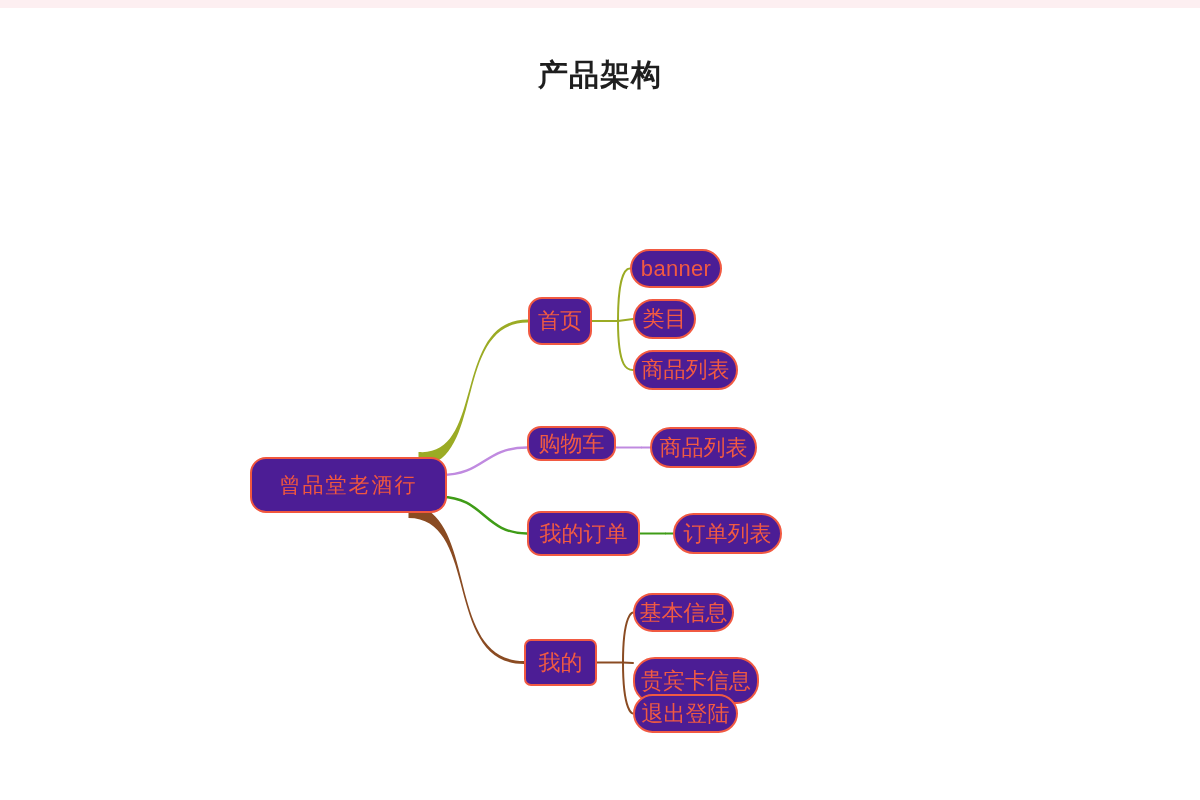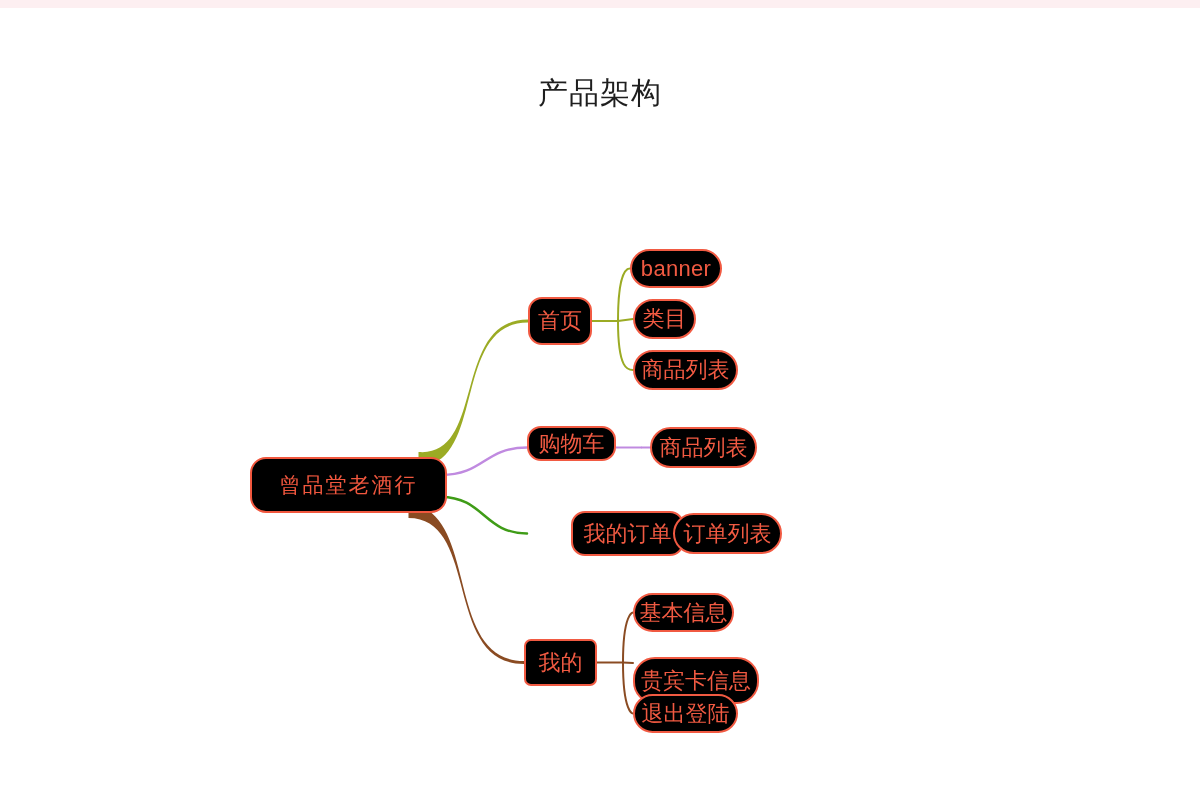--- a/index.html
+++ b/index.html
@@ -59,23 +59,22 @@
     position: relative;
     z-index: 2;
     font-size: 58px;
     font-weight: 700;
     letter-spacing: -1px;
     color: #2b2b2b;
     font-family: "DejaVu Sans", "Liberation Sans", sans-serif;
     white-space: nowrap;
   }
   #page-subtitle {
-    margin-top: 18px;
     font-size: 30px;
-    font-weight: 400;
+    font-weight: 700;
     color: #1e1e1e;
     letter-spacing: 1px;
     font-family: "DejaVu Sans", "Liberation Sans", sans-serif;
   }
 
   
   #mindmap {
     position: absolute;
     left: 0;
     top: 0;
@@ -90,21 +89,21 @@
     pointer-events: none;
   }
 
   .node {
     position: absolute;
     box-sizing: border-box;
     display: flex;
     align-items: center;
     justify-content: center;
     border: 2px solid #f15a42;
-    background: #000000;
+    background: #4c1d95;
     color: #f15a42;
     font-family: "DejaVu Sans", "Liberation Sans", sans-serif;
     white-space: nowrap;
     z-index: 5;
   }
   .node.root {
     border-width: 2.5px;
     border-radius: 16px;
     font-size: 21px;
     letter-spacing: 2px;
@@ -177,21 +176,21 @@
       </div>
       <div class="node leaf" style="left: 633px; top: 350px; width: 105px; height: 40px;">
         <span>商品列表</span>
       </div>
       <div class="node branch" style="left: 527px; top: 426px; width: 89px; height: 35px;">
         <span>购物车</span>
       </div>
       <div class="node leaf" style="left: 650px; top: 427px; width: 107px; height: 41px;">
         <span>商品列表</span>
       </div>
-      <div class="node branch" style="left: 527px; top: 511px; width: 113px; height: 45px; margin-left: 44px;">
+      <div class="node branch" style="left: 527px; top: 511px; width: 113px; height: 45px;">
         <span>我的订单</span>
       </div>
       <div class="node leaf" style="left: 673px; top: 513px; width: 109px; height: 41px;">
         <span>订单列表</span>
       </div>
       <div class="node branch" style="left: 524px; top: 639px; width: 73px; height: 47px; border-radius: 7px;">
         <span>我的</span>
       </div>
       <div class="node leaf" style="left: 633px; top: 593px; width: 101px; height: 39px;">
         <span>基本信息</span>

